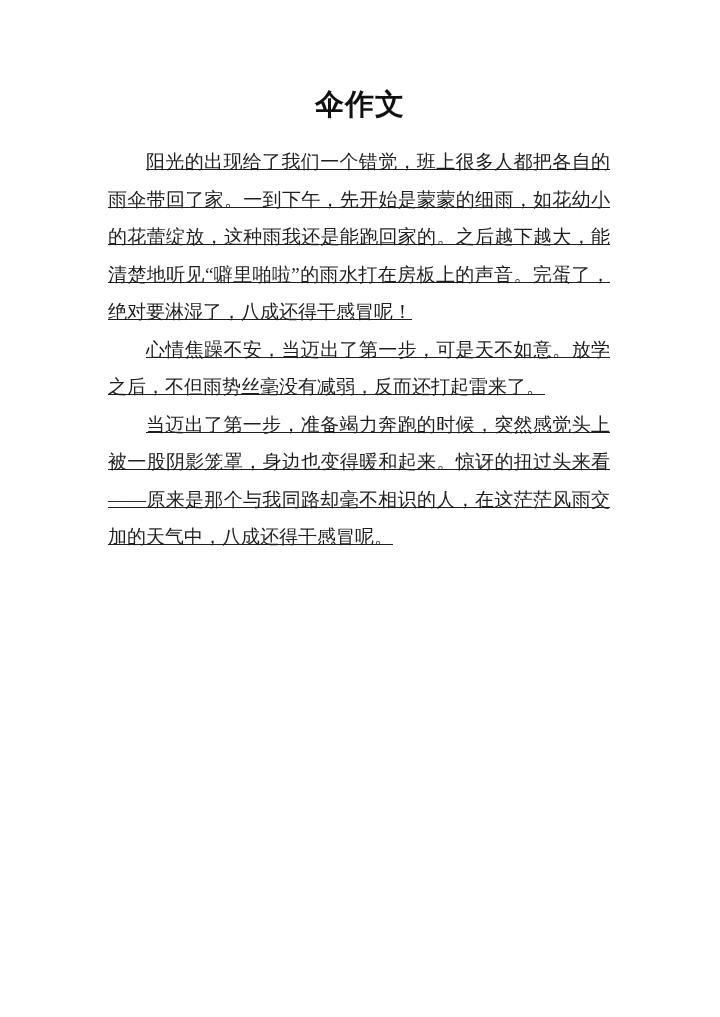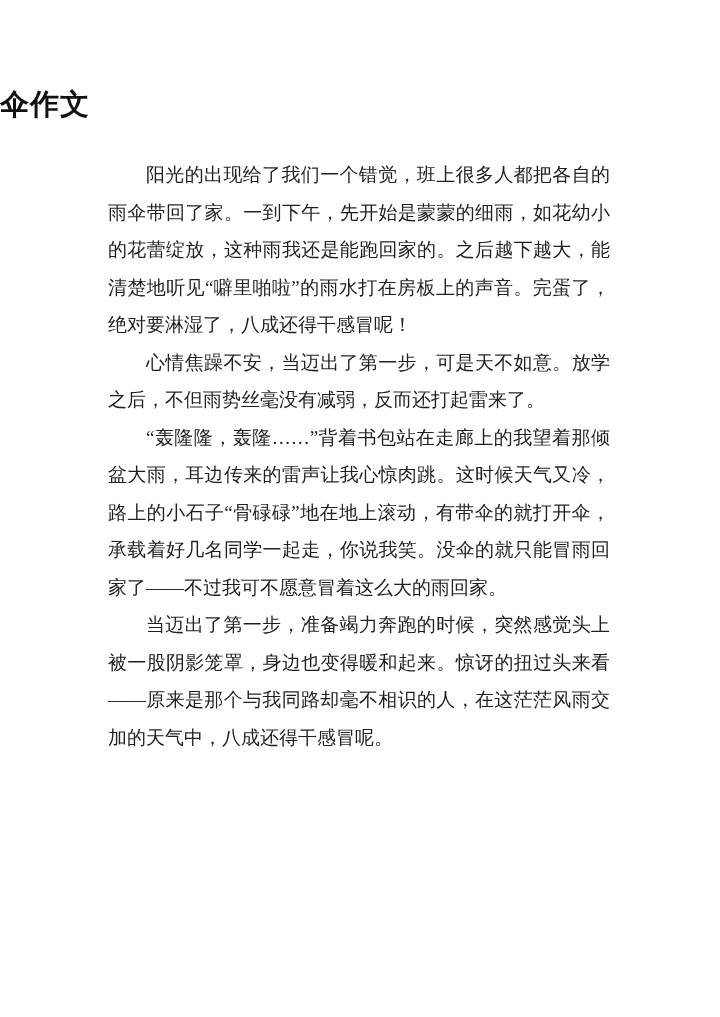--- a/index.html
+++ b/index.html
@@ -12,48 +12,48 @@
     width: 720px;
     height: 1017px;
     margin: 0 auto;
     background: #ffffff;
     overflow: hidden;
     color: #1f1f1f;
   }
   .essay-title {
     margin: 86px 0 0 0;
     padding: 0;
-    text-align: left;
+    text-align: center;
     font-family: "DejaVu Sans", "Liberation Sans", sans-serif;
     font-weight: 700;
     font-size: 29px;
     line-height: 36px;
     color: #111111;
     letter-spacing: 1px;
   }
   .essay-body {
-    margin-top: 34px;
+    margin-top: 21px;
     padding: 0 110px 0 108px;
     font-family: "Liberation Serif", "DejaVu Serif", serif;
     font-size: 19px;
     line-height: 37.5px;
     text-align: justify;
     text-justify: inter-character;
     color: #1f1f1f;
+    text-decoration: underline;
   }
   .essay-body p {
     margin: 0;
     padding: 0;
     text-indent: 2em;
   }
 </style>
 </head>
 <body>
 
 <div class="page">
   <h1 class="essay-title">伞作文</h1>
   <div class="essay-body">
     <p>阳光的出现给了我们一个错觉，班上很多人都把各自的雨伞带回了家。一到下午，先开始是蒙蒙的细雨，如花幼小的花蕾绽放，这种雨我还是能跑回家的。之后越下越大，能清楚地听见“噼里啪啦”的雨水打在房板上的声音。完蛋了，绝对要淋湿了，八成还得干感冒呢！</p>
     <p>心情焦躁不安，当迈出了第一步，可是天不如意。放学之后，不但雨势丝毫没有减弱，反而还打起雷来了。</p>
-    <p>“轰隆隆，轰隆……”背着书包站在走廊上的我望着那倾盆大雨，耳边传来的雷声让我心惊肉跳。这时候天气又冷，路上的小石子“骨碌碌”地在地上滚动，有带伞的就打开伞，承载着好几名同学一起走，你说我笑。没伞的就只能冒雨回家了——不过我可不愿意冒着这么大的雨回家。</p>
     <p>当迈出了第一步，准备竭力奔跑的时候，突然感觉头上被一股阴影笼罩，身边也变得暖和起来。惊讶的扭过头来看——原来是那个与我同路却毫不相识的人，在这茫茫风雨交加的天气中，八成还得干感冒呢。</p>
   </div>
 </div>
 
 </body></html>

